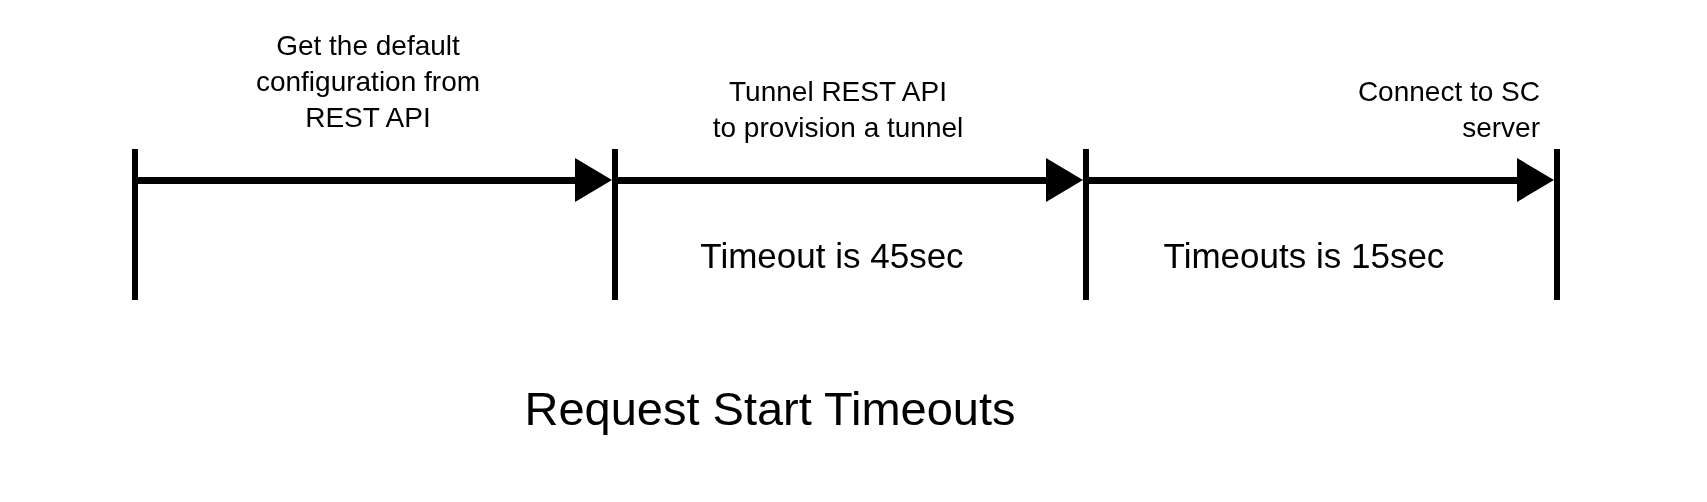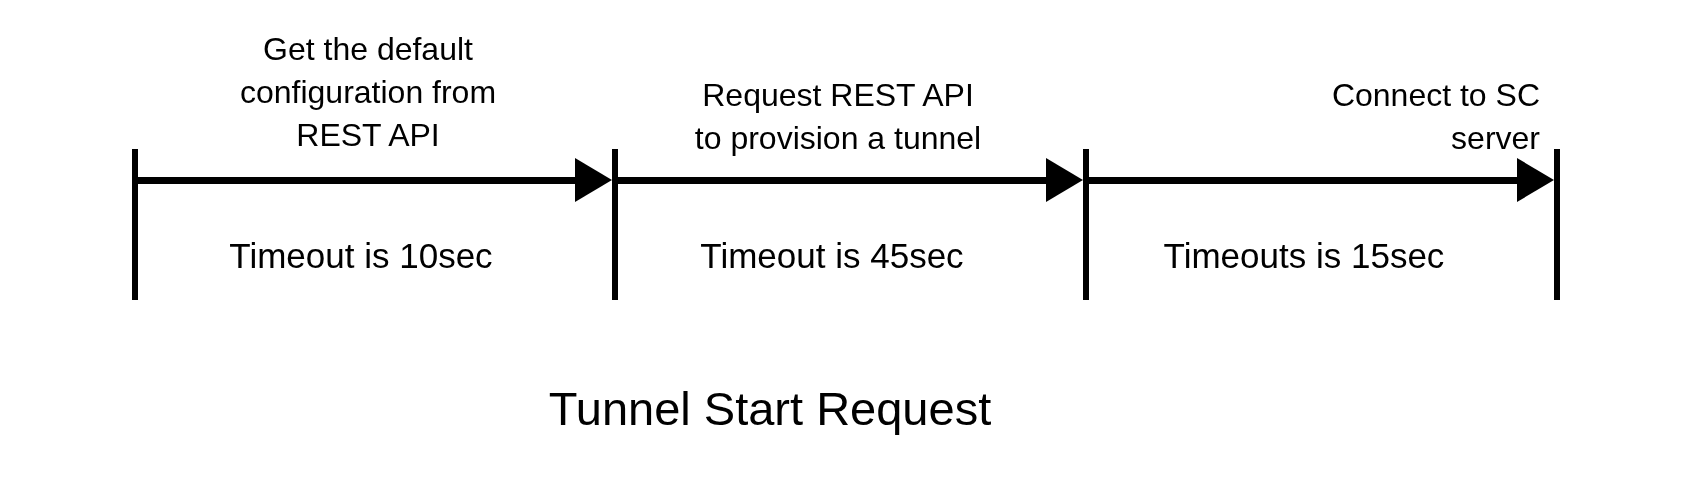--- a/index.html
+++ b/index.html
@@ -52,22 +52,22 @@
     border-bottom: 22px solid transparent;
     border-left: 37px solid var(--foreground);
   }
   .head-1 { left: 575px; }
   .head-2 { left: 1046px; }
   .head-3 { left: 1517px; }
   
   .phase-label {
     position: absolute;
     width: 500px;
-    font-size: 32px;
-    line-height: 43px;
+    font-size: 28px;
+    line-height: 36px;
     text-align: center;
     white-space: pre-line;
   }
   .phase-label-1 { left: 118px; top: 28px; }
   .phase-label-2 { left: 588px; top: 74px; }
   .phase-label-3 { left: 1040px; top: 74px; text-align: right; }
   
   .timeout-label {
     position: absolute;
     top: 235px;
@@ -106,24 +106,23 @@
   <div class="shaft shaft-2"></div>
   <div class="shaft shaft-3"></div>
 
   <div class="head head-1"></div>
   <div class="head head-2"></div>
   <div class="head head-3"></div>
 
   <div class="phase-label phase-label-1">Get the default
 configuration from
 REST API</div>
-  <div class="phase-label phase-label-2">Request REST API
+  <div class="phase-label phase-label-2">Tunnel REST API
 to provision a tunnel</div>
   <div class="phase-label phase-label-3">Connect to SC
 server</div>
 
-  <div class="timeout-label timeout-1">Timeout is 10sec</div>
   <div class="timeout-label timeout-2">Timeout is 45sec</div>
   <div class="timeout-label timeout-3">Timeouts is 15sec</div>
 
-  <div class="diagram-title">Tunnel Start Request</div>
+  <div class="diagram-title">Request Start Timeouts</div>
 
 </div>
 
 </body></html>

